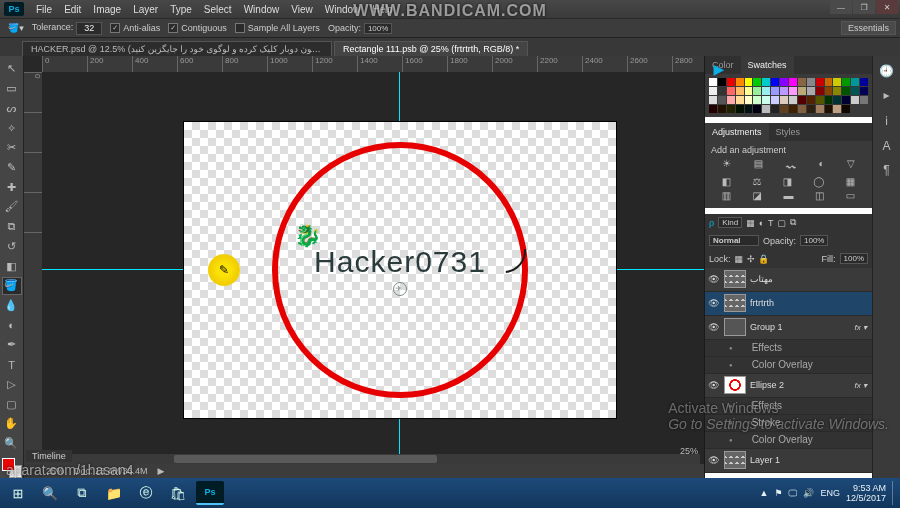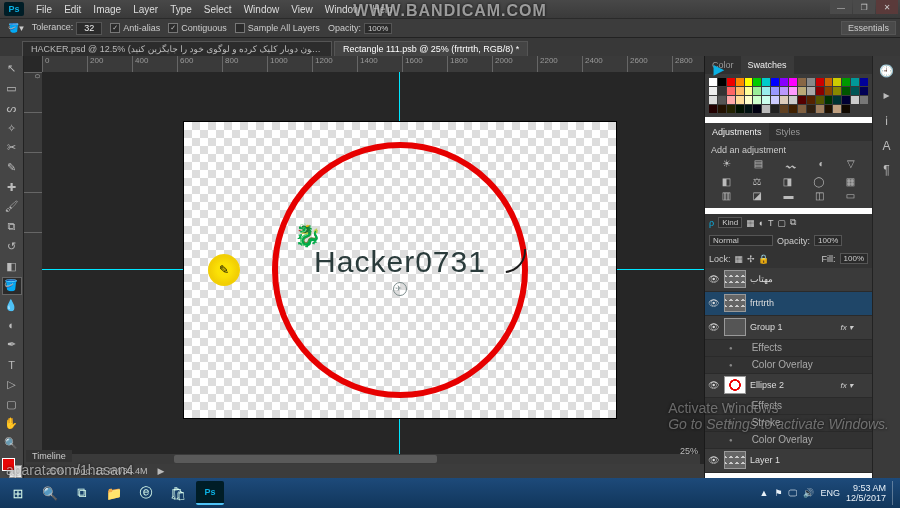--- a/index.html
+++ b/index.html
@@ -76,21 +76,21 @@
 .adjust-body{padding:4px 6px;}
 .adj-row{display:flex;justify-content:space-around;margin:3px 0;color:#bbb;font-size:10px;}
 .layers-body{flex:1;overflow:auto;}
 .lyr{display:flex;align-items:center;height:24px;border-bottom:1px solid #2a2a2a;padding:0 3px;gap:4px;}
 .lyr.sel{background:#1f4668;}
 .lyr .eye{width:12px;color:#ddd;font-size:9px;}
 .lyr .thumb{width:22px;height:18px;background:#666;border:1px solid #999;background-image:linear-gradient(45deg,#ccc 25%,transparent 25%),linear-gradient(-45deg,#ccc 25%,transparent 25%);background-size:6px 6px;}
 .lyr .nm{flex:1;overflow:hidden;white-space:nowrap;color:#ddd;}
 .lyr.sub-lyr{padding-left:24px;height:17px;background:#323232;}
 .lyr.sub-lyr .nm{font-size:10px;color:#aaa;margin-left:15px;}
-.fx{font-size:8px;color:#ccc;font-style:italic;margin-right:16px;}
+.fx{font-size:8px;color:#ccc;font-style:italic;margin-right:2px;}
 .lyr-opts{display:flex;align-items:center;gap:4px;padding:2px 4px;background:#333;height:18px;}
 .mini-sel{background:#2a2a2a;border:1px solid #555;color:#ccc;padding:0 3px;font-size:8px;}
 
 
 .edge{width:28px;background:#3a3a3a;border-left:1px solid #222;display:flex;flex-direction:column;align-items:center;padding-top:8px;gap:10px;color:#bbb;font-size:12px;}
 
 
 .watermark{position:absolute;color:rgba(255,255,255,.55);text-shadow:0 0 3px rgba(0,0,0,.8);font-family:Arial;pointer-events:none;}
 .wm-bandi{top:2px;left:50%;transform:translateX(-50%);font-size:16px;font-weight:bold;letter-spacing:1px;}
 .wm-activate{right:11px;bottom:76px;font-size:14px;color:rgba(255,255,255,.35);}
@@ -358,21 +358,21 @@
       <div class="lyr-opts">
         <span style="color:#0bb1e4;">ρ</span>
         <span class="mini-sel">Kind</span>
         <span>▦</span>
         <span>◐</span>
         <span>T</span>
         <span>▢</span>
         <span>⧉</span>
       </div>
       <div class="lyr-opts">
-        <span class="mini-sel" style="width:64px;">Normal</span>
+        <span class="mini-sel" style="width:50px;font-weight:bold;">Normal</span>
         <span>Opacity:</span>
         <span class="mini-sel">100%</span>
       </div>
       <div class="lyr-opts">
         <span>Lock:</span>
         <span>▦</span>
         <span>✢</span>
         <span>🔒</span>
         <span style="margin-left:auto">Fill:</span>
         <span class="mini-sel">100%</span>

